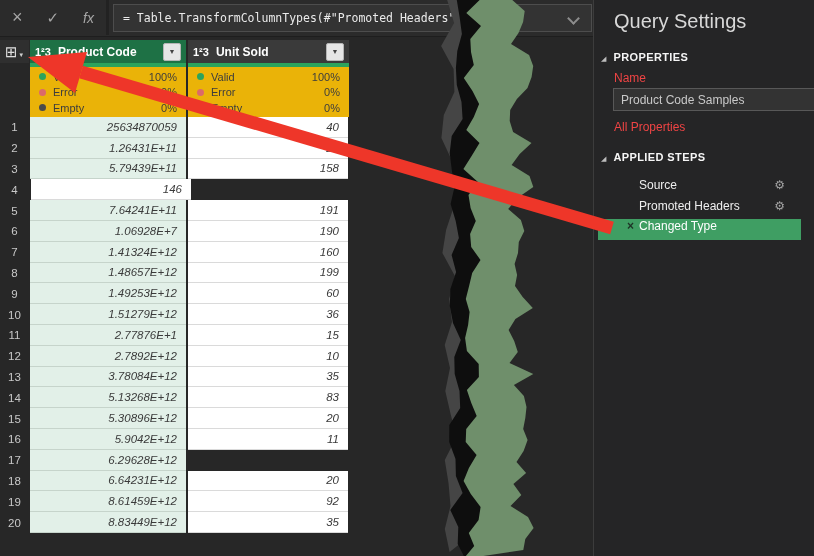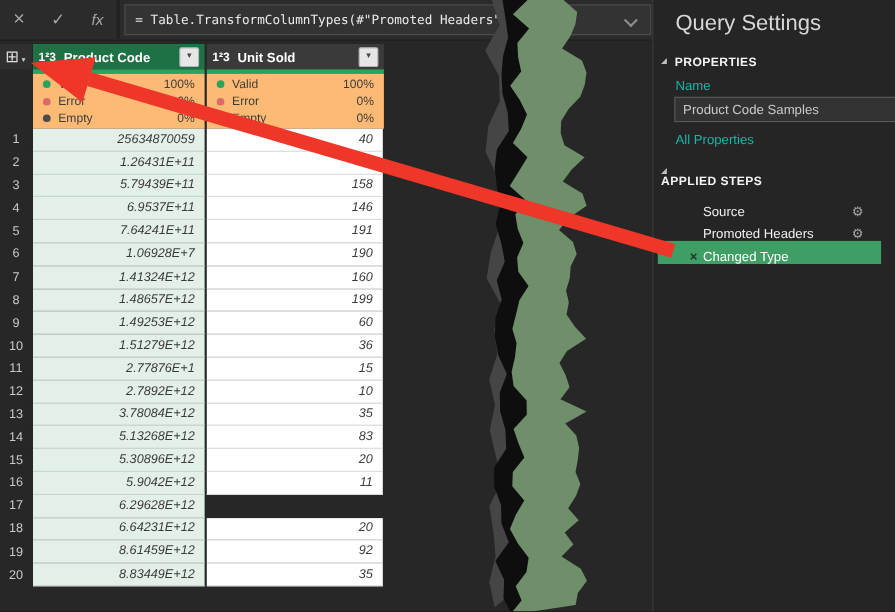--- a/index.html
+++ b/index.html
@@ -25,49 +25,49 @@
   .hdr{position:absolute;top:40px;height:23px;display:flex;align-items:center;padding:0 5px;
        box-sizing:border-box;color:#fff;font-size:12px;font-weight:bold;}
   .hdr-pc{left:30px;width:156px;background:#1E7145;}
   .hdr-us{left:188px;width:161px;background:#3A3A3A;}
   .type-ic{font-weight:bold;font-size:11px;margin-right:7px;color:#fff;}
   .dd-btn{margin-left:auto;width:16px;height:16px;background:#E6E6E6;border:1px solid #b5b5b5;
           border-radius:2px;color:#444;font-size:7px;display:flex;align-items:center;justify-content:center;}
   .qbar{position:absolute;top:63px;height:4px;background:#2BA35C;}
   .qbar-pc{left:30px;width:156px;}
   .qbar-us{left:188px;width:161px;}
-  .stats{position:absolute;top:67px;height:50px;background:#fdba74;box-sizing:border-box;padding-top:2px;}
+  .stats{position:absolute;top:67px;height:50px;background:#eab308;box-sizing:border-box;padding-top:2px;}
   .stats-pc{left:30px;width:156px;}
   .stats-us{left:188px;width:161px;}
   .stat-row{display:flex;align-items:center;height:15.5px;padding:0 9px;font-size:11px;color:#3d3d3d;}
   .dot{width:7px;height:7px;border-radius:50%;margin-right:7px;flex:none;}
   .d-valid{background:#2BA35C;} .d-error{background:#DB6A6A;} .d-empty{background:#4A4A4A;}
   .stat-val{margin-left:auto;}
   .rows{position:absolute;left:0;top:117px;width:349px;}
   .trow{display:flex;height:20.8px;box-sizing:border-box;}
   .cell{display:flex;align-items:center;box-sizing:border-box;font-size:11.5px;}
   .c-num{width:29px;justify-content:center;color:#c9c9c9;background:#272727;font-style:normal;}
   .c-pc{width:156px;margin-left:1px;background:#E2F0E8;border-bottom:1px solid #c6d4cb;
         justify-content:flex-end;padding-right:9px;color:#3a3a3a;font-style:italic;}
   .c-us{width:160px;margin-left:2px;background:#ffffff;border-bottom:1px solid #dadada;
         justify-content:flex-end;padding-right:9px;color:#3a3a3a;font-style:italic;}
   
   .panel{position:absolute;left:593px;top:0;width:248px;height:556px;background:#252526;
          border-left:1px solid #3c3c3c;box-sizing:border-box;}
   .panel-title{position:absolute;left:20px;top:10px;font-size:20px;color:#d8d8d8;font-weight:normal;}
   .panel-close{position:absolute;right:17px;top:11px;color:#c4c4c4;font-size:17px;line-height:1;}
-  .sec-hdr{position:absolute;left:7px;display:flex;align-items:flex-start;}
+  .sec-hdr{position:absolute;left:7px;display:flex;align-items:flex-end;}
   .sec-tri{font-size:7px;color:#bdbdbd;margin-right:7px;}
   .sec-txt{font-size:11px;font-weight:bold;color:#f5f5f5;letter-spacing:.4px;}
-  .lbl{position:absolute;left:20px;font-size:12px;color:#14b8a6;}
+  .lbl{position:absolute;left:20px;font-size:12px;color:#ef4444;}
   .name-input{position:absolute;left:19px;top:88px;width:188px;height:21px;background:#333;
               border:1px solid #585858;color:#c9c9c9;font-size:12px;padding:0 7px;box-sizing:content-box;
               font-family:"Liberation Sans",sans-serif;display:flex;align-items:center;}
   .steps{position:absolute;left:4px;top:178px;width:203px;}
-  .step{position:relative;height:20.5px;display:flex;align-items:flex-end;padding-left:41px;
+  .step{position:relative;height:20.5px;display:flex;align-items:flex-start;padding-left:41px;
         box-sizing:border-box;font-size:12px;color:#eeeeee;}
   .step.selected{background:#3F9E63;color:#ffffff;}
   .step .gear{position:absolute;right:16px;color:#a2a2a2;font-size:12px;}
   .step .del{position:absolute;left:29px;color:#1e3326;font-weight:bold;font-size:12px;}
   
   .overlay{position:absolute;left:0;top:0;pointer-events:none;}
 </style>
 </head>
 <body>
 
@@ -150,21 +150,20 @@
        <div class="cell c-pc">1.26431E+11</div>
        <div class="cell c-us">20</div>
      </div>
       <div class="trow">
        <div class="cell c-num">3</div>
        <div class="cell c-pc">5.79439E+11</div>
        <div class="cell c-us">158</div>
      </div>
       <div class="trow">
        <div class="cell c-num">4</div>
-       <div class="cell c-pc">6.9537E+11</div>
        <div class="cell c-us">146</div>
      </div>
       <div class="trow">
        <div class="cell c-num">5</div>
        <div class="cell c-pc">7.64241E+11</div>
        <div class="cell c-us">191</div>
      </div>
       <div class="trow">
        <div class="cell c-num">6</div>
        <div class="cell c-pc">1.06928E+7</div>
@@ -246,21 +245,21 @@
     <div class="panel-close">×</div>
 
     <div class="sec-hdr" style="top:51px;">
       <span class="sec-tri">◢</span>
       <span class="sec-txt">PROPERTIES</span>
     </div>
     <div class="lbl" style="top:71px;">Name</div>
     <div class="name-input">Product Code Samples</div>
     <div class="lbl" style="top:120px;">All Properties</div>
 
-    <div class="sec-hdr" style="top:151px;flex-direction:column;">
+    <div class="sec-hdr" style="top:151px;">
       <span class="sec-tri">◢</span>
       <span class="sec-txt">APPLIED STEPS</span>
     </div>
     <div class="steps">
         <div class="step">
 
        <span>Source</span>
        <span class="gear">⚙</span>
      </div>
         <div class="step">

